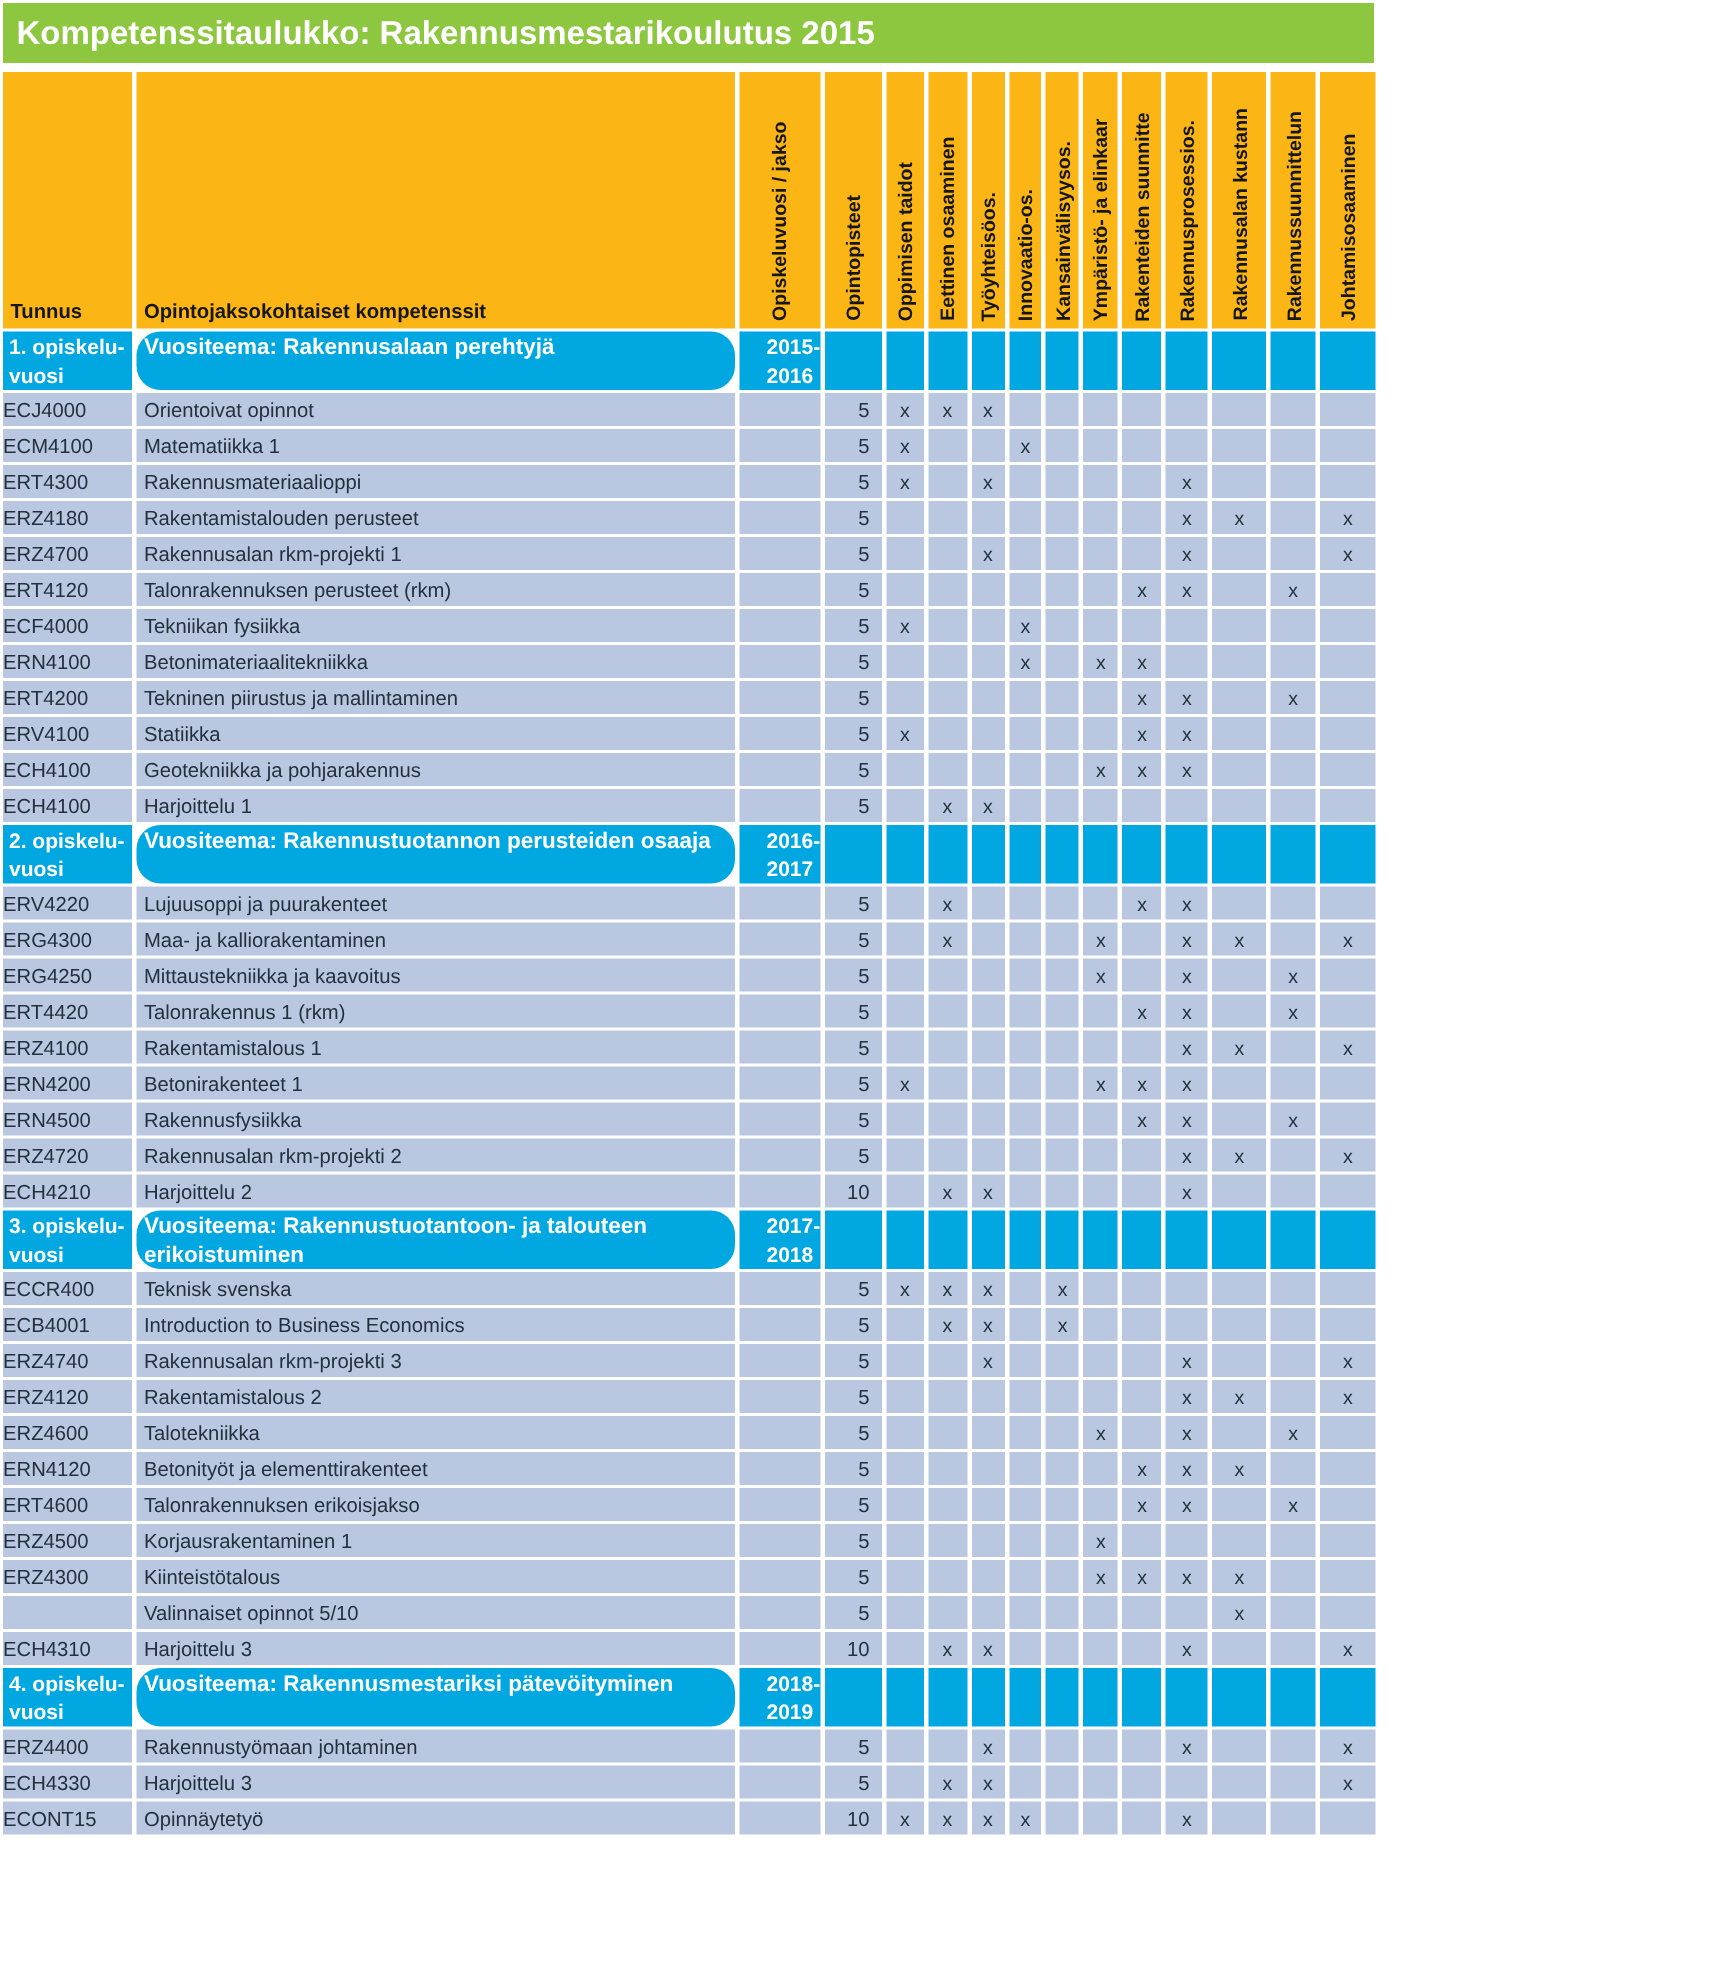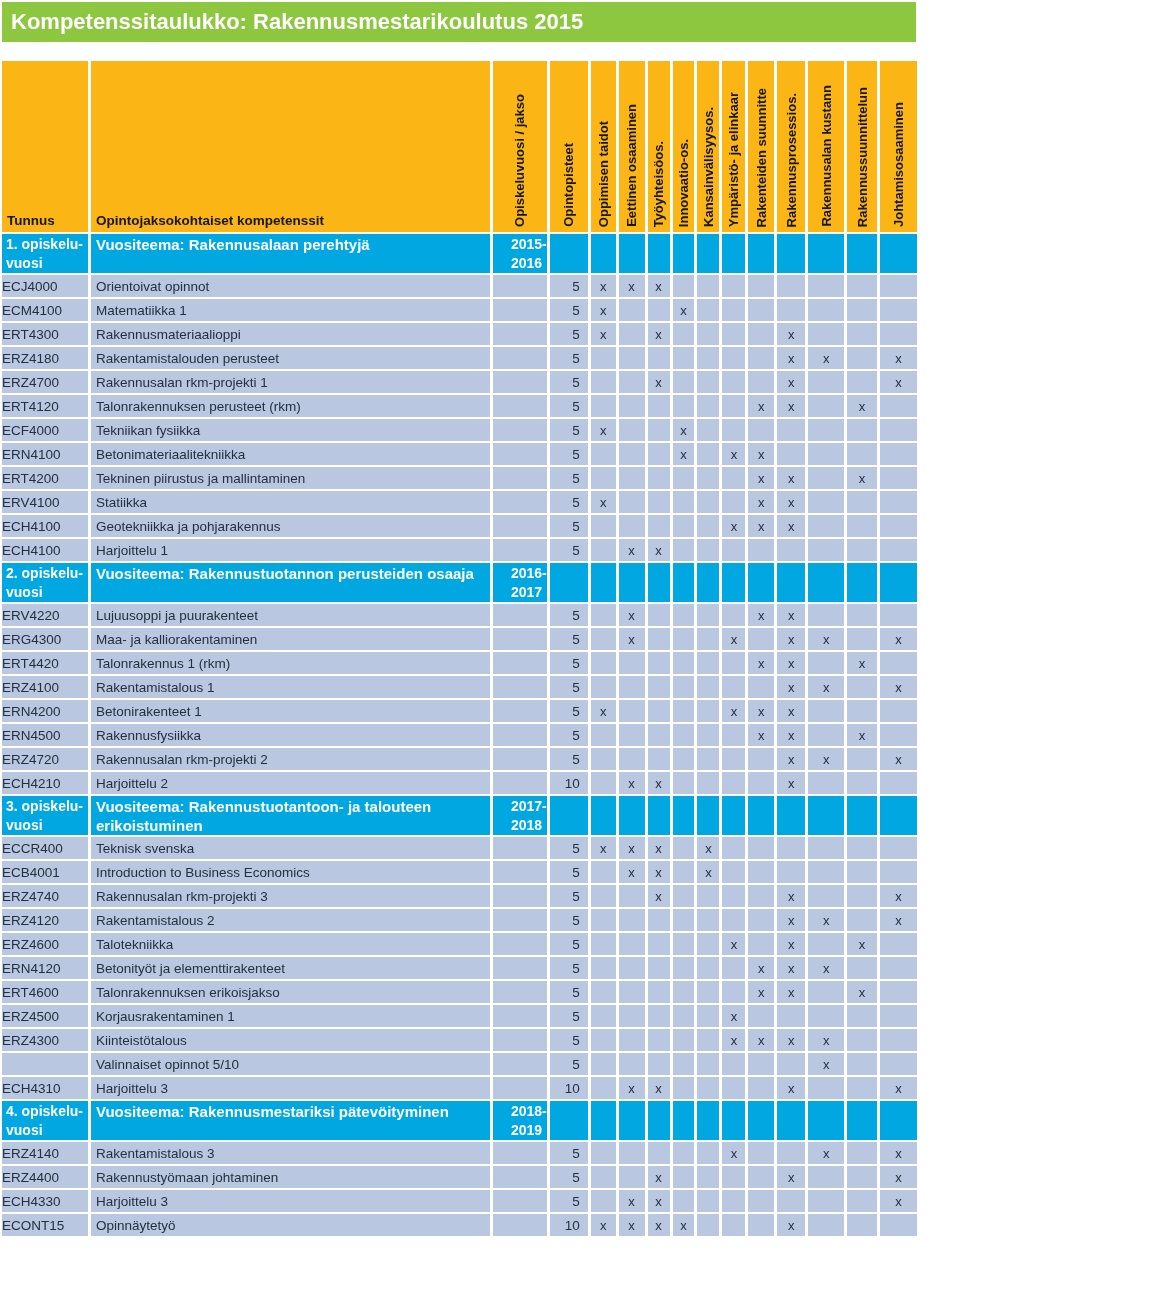--- a/index.html
+++ b/index.html
@@ -20,21 +20,21 @@
     font-family:"Liberation Sans", sans-serif;
     color:var(--text-dark);
     overflow:hidden;
   }
   .page{padding:2px 0 0 2px;width:920px;}
   .title-bar{
     background:var(--title-bg);
     width:914px;height:40px;
     display:flex;align-items:center;
     padding-left:9px;
-    margin-bottom:17px;
+    margin-bottom:4px;
   }
   .title-bar span{
     color:#ffffff;font-weight:bold;font-size:22px;letter-spacing:0px;
   }
   table{
     border-collapse:separate;
     border-spacing:3px 2px;
     table-layout:fixed;
     background:#ffffff;
     margin-left:-3px;
@@ -66,21 +66,21 @@
   }
   .section-row td{
     background:var(--section-bg);
     height:28px;
     color:var(--section-text);
     font-weight:bold;
     vertical-align:top;
     overflow:hidden;
   }
   .sec-year{font-size:14px;line-height:19px;padding:1px 0 0 4px;white-space:nowrap;}
-  .sec-theme{font-size:15px;line-height:19px;padding:1px 4px 0 5px;}
+  .sec-theme{font-size:15px;line-height:19px;padding:1px 4px 0 5px;border-radius:16px;}
   .sec-period{font-size:14px;line-height:19px;padding:1px 0 0 18px;white-space:nowrap;}
   .data-row td{
     background:var(--row-bg);
     height:22px;
     font-size:13.5px;
     vertical-align:middle;
     overflow:hidden;
     white-space:nowrap;
   }
   td.code{padding-left:0;}
@@ -438,20 +438,37 @@
           <td class="mark"></td>
           <td class="mark"></td>
           <td class="mark">x</td>
           <td class="mark"></td>
           <td class="mark">x</td>
           <td class="mark">x</td>
           <td class="mark"></td>
           <td class="mark">x</td>
         </tr>
         <tr class="data-row">
+          <td class="code">ERG4250</td>
+          <td class="name">Mittaustekniikka ja kaavoitus</td>
+          <td></td>
+          <td class="credits">5</td>
+          <td class="mark"></td>
+          <td class="mark"></td>
+          <td class="mark"></td>
+          <td class="mark"></td>
+          <td class="mark"></td>
+          <td class="mark">x</td>
+          <td class="mark"></td>
+          <td class="mark">x</td>
+          <td class="mark"></td>
+          <td class="mark">x</td>
+          <td class="mark"></td>
+        </tr>
+        <tr class="data-row">
           <td class="code">ERT4420</td>
           <td class="name">Talonrakennus 1 (rkm)</td>
           <td></td>
           <td class="credits">5</td>
           <td class="mark"></td>
           <td class="mark"></td>
           <td class="mark"></td>
           <td class="mark"></td>
           <td class="mark"></td>
           <td class="mark"></td>
@@ -773,37 +790,20 @@
           <td></td>
           <td></td>
           <td></td>
           <td></td>
           <td></td>
           <td></td>
           <td></td>
           <td></td>
         </tr>
         <tr class="data-row">
-          <td class="code">ERZ4140</td>
-          <td class="name">Rakentamistalous 3</td>
-          <td></td>
-          <td class="credits">5</td>
-          <td class="mark"></td>
-          <td class="mark"></td>
-          <td class="mark"></td>
-          <td class="mark"></td>
-          <td class="mark"></td>
-          <td class="mark">x</td>
-          <td class="mark"></td>
-          <td class="mark"></td>
-          <td class="mark">x</td>
-          <td class="mark"></td>
-          <td class="mark">x</td>
-        </tr>
-        <tr class="data-row">
           <td class="code">ERZ4400</td>
           <td class="name">Rakennustyömaan johtaminen</td>
           <td></td>
           <td class="credits">5</td>
           <td class="mark"></td>
           <td class="mark"></td>
           <td class="mark">x</td>
           <td class="mark"></td>
           <td class="mark"></td>
           <td class="mark"></td>

